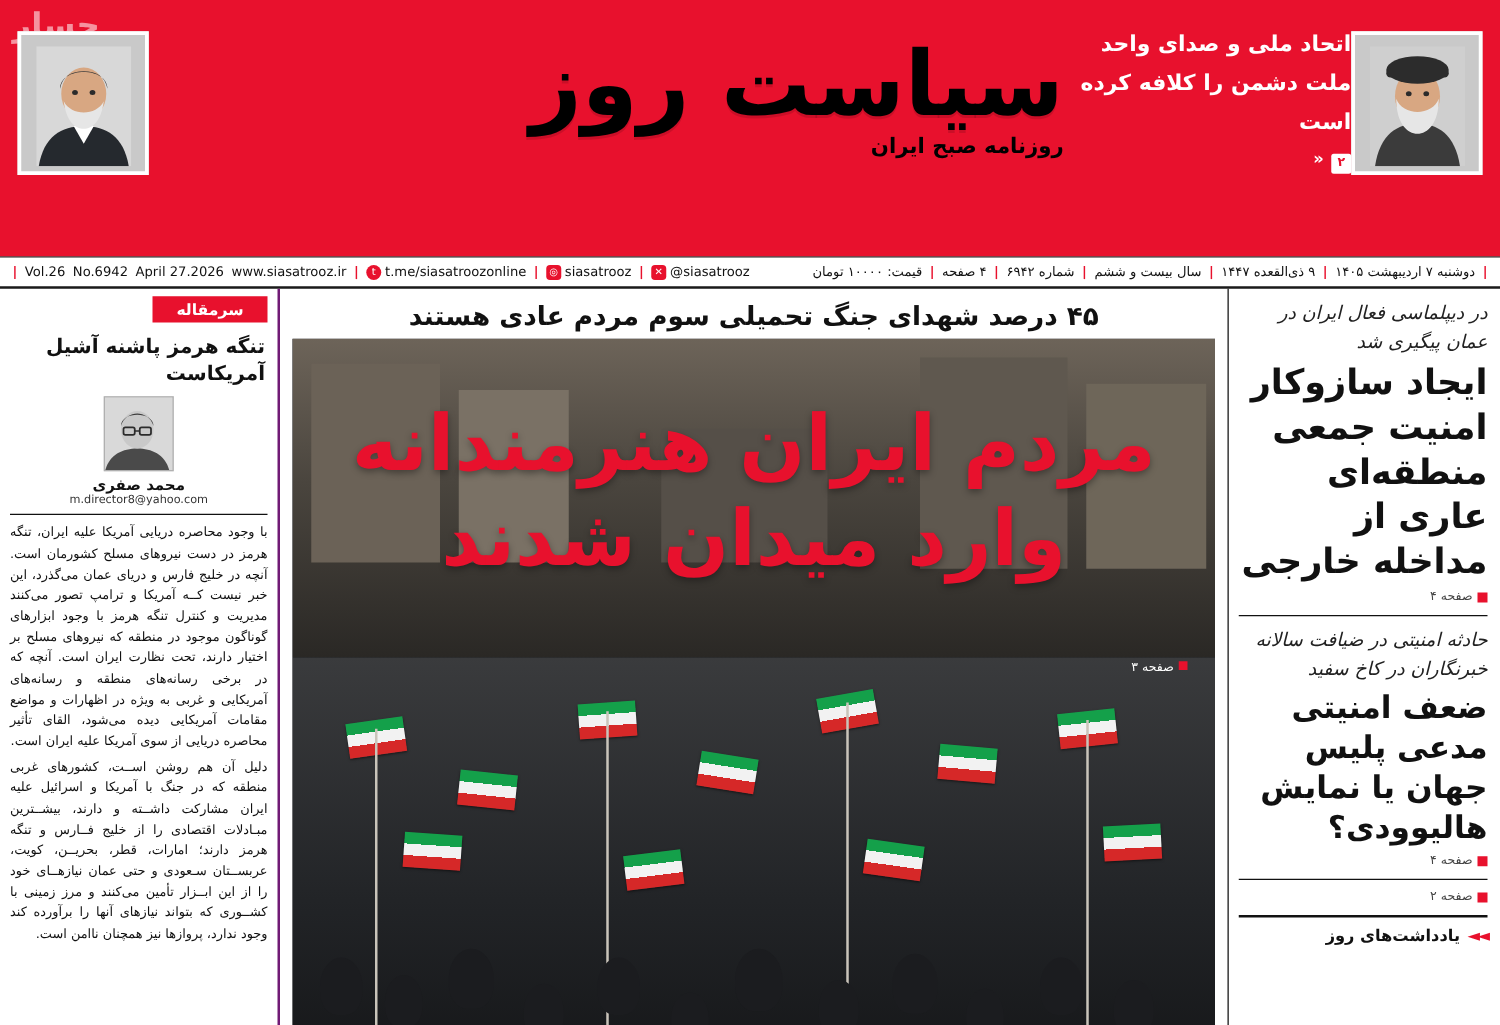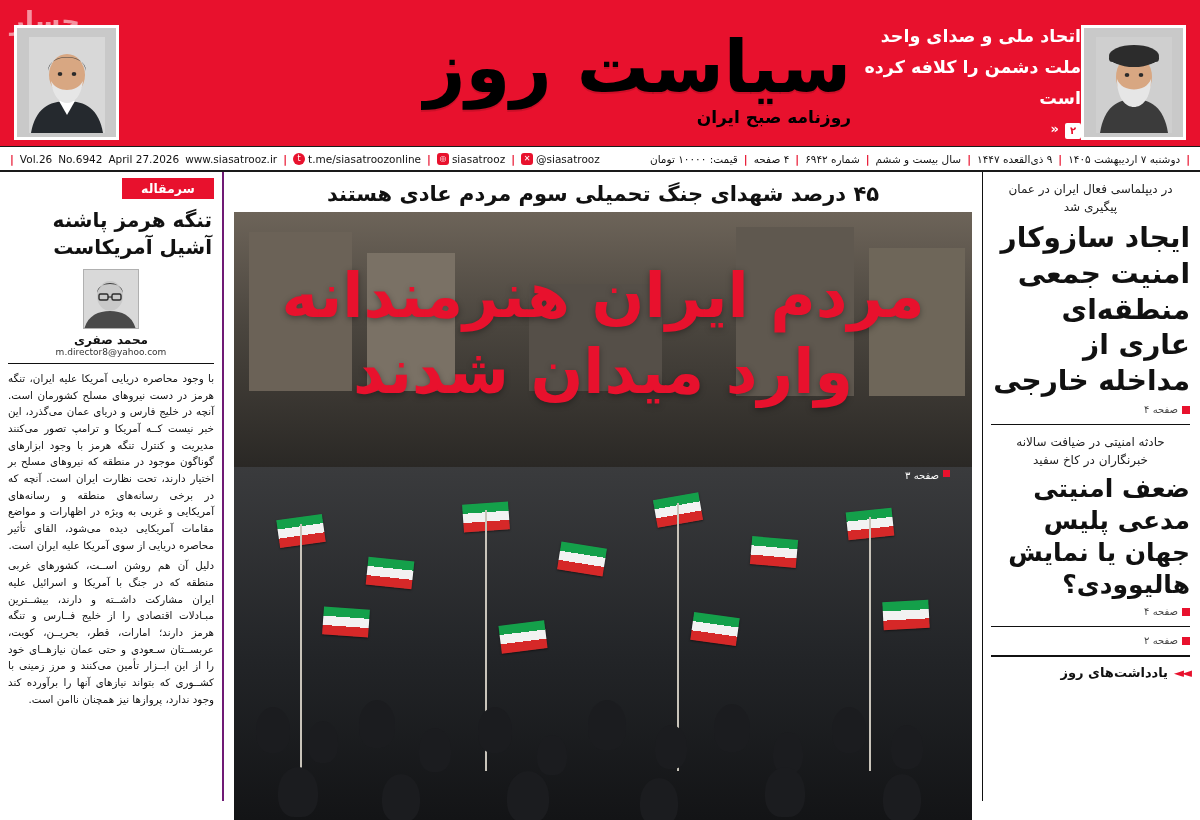--- a/index.html
+++ b/index.html
@@ -12,21 +12,21 @@
   }
   .page {
     position: relative;
     width: 1200px; height: 820px;
     background: #fff;
   }
 
   
   .masthead {
     position: relative;
-    height: 146px;
+    height: 205px;
     background: #e8112d;
     overflow: hidden;
   }
   .masthead-inner {
     display: flex;
     align-items: center;
     justify-content: space-between;
     height: 165px;
     padding: 0 14px;
   }
@@ -162,25 +162,26 @@
   }
   .col-left {
     width: 224px;
     border-right: 2px solid #701a75;
     padding: 0 8px 0 8px;
     direction: rtl;
   }
 
   
   .kicker {
-    font-size: 12px;
+    font-size: 15px;
     color: #222;
     line-height: 1.5;
-    text-align: center;
+    text-align: right;
     margin-bottom: 4px;
+    font-style: italic;
   }
   .teaser-head {
     font-size: 28px;
     font-weight: bold;
     line-height: 1.28;
     color: #111;
     text-align: right;
     letter-spacing: -0.5px;
   }
   .teaser-head.sm { font-size: 25px; }
@@ -285,21 +286,21 @@
     background: #e8112d;
     color: #fff;
     font-size: 12.5px;
     font-weight: bold;
     text-align: center;
     padding: 3px 0;
     width: 92px;
     margin: 6px 0 0 auto;
   }
   .edit-title {
-    font-size: 20px;
+    font-size: 16px;
     font-weight: bold;
     line-height: 1.35;
     text-align: right;
     margin: 8px 2px 8px 2px;
     color: #111;
   }
   .author-box {
     display: flex; flex-direction: column; align-items: center;
     margin-bottom: 4px;
   }

